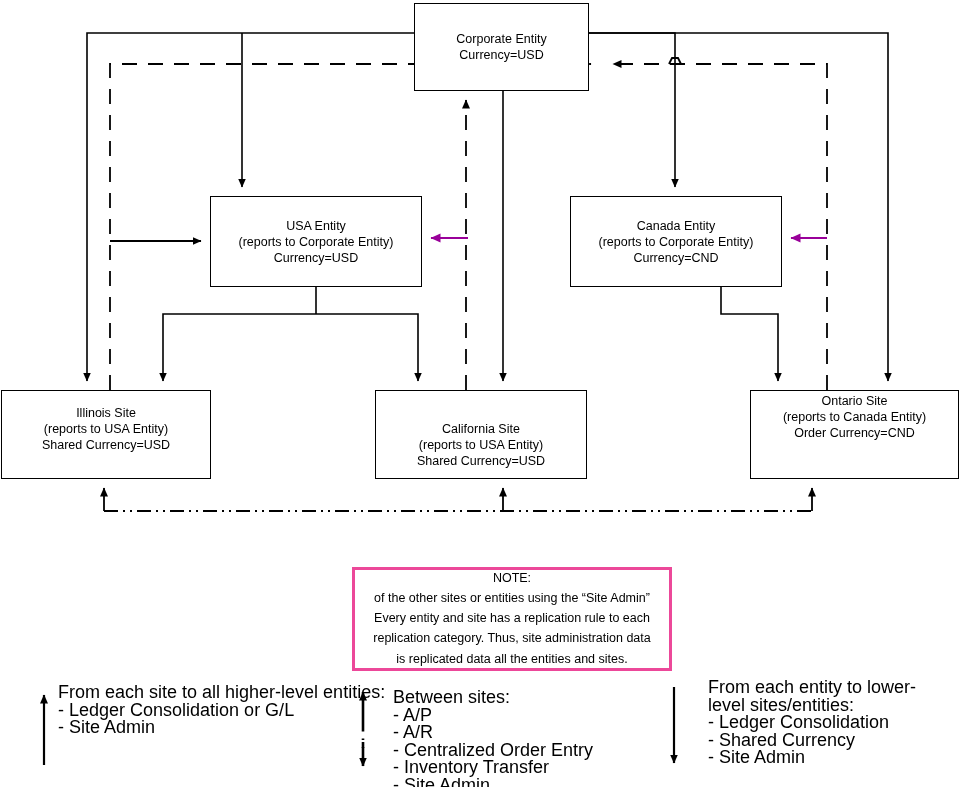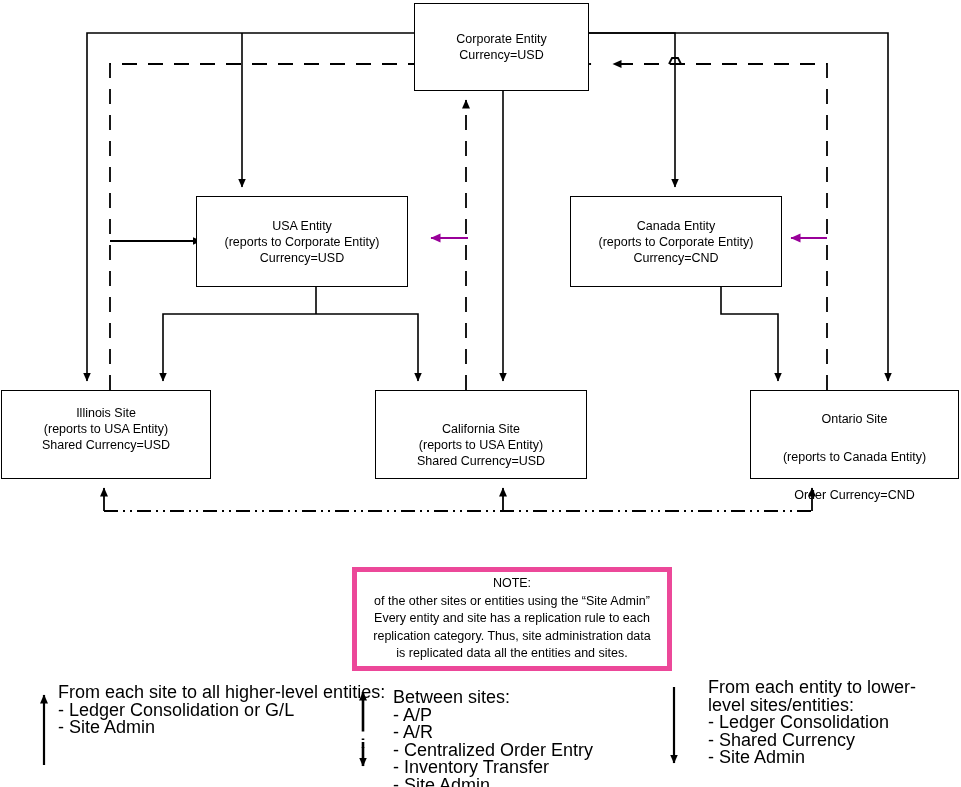--- a/index.html
+++ b/index.html
@@ -35,26 +35,26 @@
     justify-content: center;
     font-size: 12.5px;
     line-height: 16px;
     color: #000000;
     text-align: center;
   }
   .node-line { display: block; white-space: nowrap; }
   .note-box {
     position: absolute;
     box-sizing: border-box;
-    border: 5px solid #ec4899;
+    border: 3px solid #ec4899;
     background: #ffffff;
     display: flex;
     flex-direction: column;
     align-items: center;
-    justify-content: center;
+    justify-content: space-between;
     font-size: 12.5px;
     line-height: 17.5px;
     color: #000000;
     text-align: center;
   }
   .legend {
     position: absolute;
     font-size: 18px;
     line-height: 17.5px;
     color: #000000;
@@ -118,21 +118,21 @@
     <path d="M363,742 L363,766" fill="none" stroke="#000000" stroke-width="2.6" marker-end="url(#arrowBlack)"></path>
 
     <path d="M674,687 L674,763" fill="none" stroke="#000000" stroke-width="2.2" marker-end="url(#arrowBlack)"></path>
   </svg>
 
   <div class="node-box" style="left:414px; top:3px; width:175px; height:88px;">
     <span class="node-line">Corporate Entity</span>
     <span class="node-line">Currency=USD</span>
   </div>
 
-  <div class="node-box" style="left:196px; top:196px; width:212px; height:91px;">
+  <div class="node-box" style="left:210px; top:196px; width:212px; height:91px;">
     <span class="node-line">USA Entity</span>
     <span class="node-line">(reports to Corporate Entity)</span>
     <span class="node-line">Currency=USD</span>
   </div>
 
   <div class="node-box" style="left:570px; top:196px; width:212px; height:91px;">
     <span class="node-line">Canada Entity</span>
     <span class="node-line">(reports to Corporate Entity)</span>
     <span class="node-line">Currency=CND</span>
   </div>
@@ -142,21 +142,21 @@
     <span class="node-line">(reports to USA Entity)</span>
     <span class="node-line">Shared Currency=USD</span>
   </div>
 
   <div class="node-box" style="left:375px; top:390px; width:212px; height:89px; justify-content:flex-start; padding-top:30px;">
     <span class="node-line">California Site</span>
     <span class="node-line">(reports to USA Entity)</span>
     <span class="node-line">Shared Currency=USD</span>
   </div>
 
-  <div class="node-box" style="left:750px; top:390px; width:209px; height:89px; justify-content:flex-start; padding-top:20px;gap:22px;">
+  <div class="node-box" style="left:750px; top:390px; width:209px; height:89px; justify-content:flex-start; padding-top:2px;">
     <span class="node-line">Ontario Site</span>
     <span class="node-line">(reports to Canada Entity)</span>
     <span class="node-line">Order Currency=CND</span>
   </div>
 
   <div class="note-box" style="left:352px; top:567px; width:320px; height:104px;">
     <span class="node-line">NOTE:</span>
     <span class="node-line">of the other sites or entities using the “Site Admin”</span>
     <span class="node-line">Every entity and site has a replication rule to each</span>
     <span class="node-line">replication category. Thus, site administration data</span>

